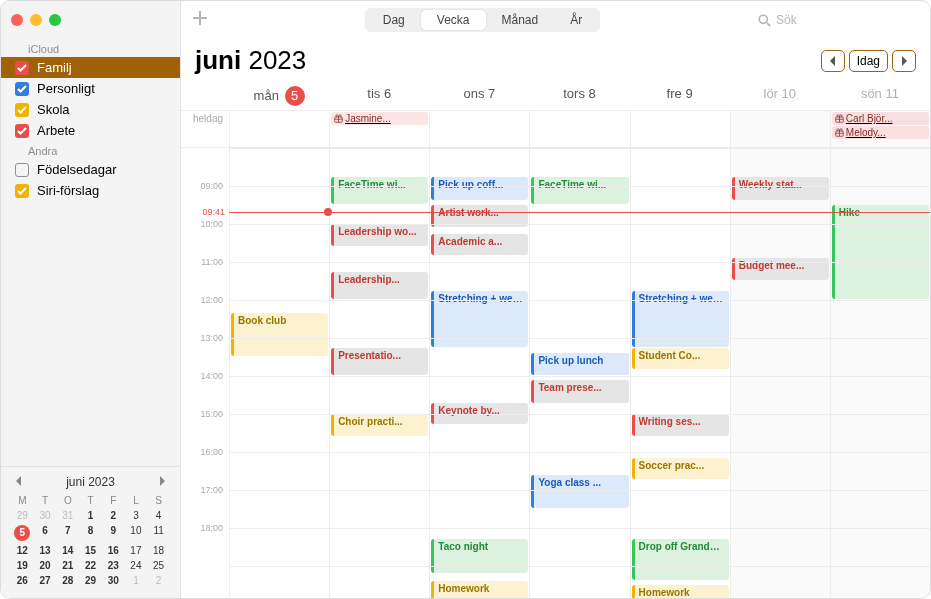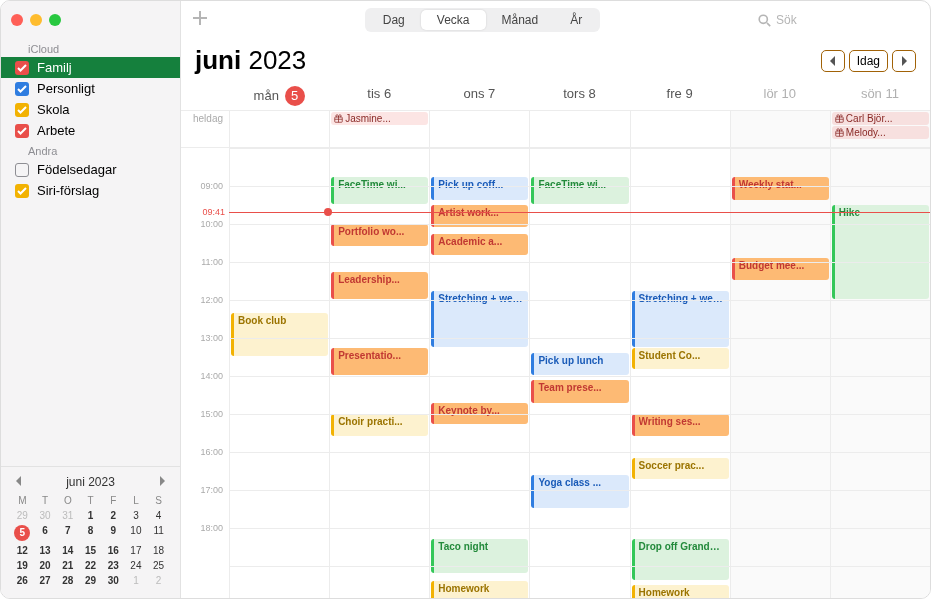--- a/index.html
+++ b/index.html
@@ -6,21 +6,21 @@
   body { width: 931px; height: 599px; background: #fff; overflow: hidden; display: flex; border: 1px solid #ddd; border-radius: 10px; }
   .sidebar { width: 180px; background: #f5f4f5; display: flex; flex-direction: column; border-right: 1px solid #e2e2e2; }
   .titlebar { height: 38px; display: flex; align-items: center; padding: 0 10px; gap: 8px; }
   .traffic { display: flex; gap: 7px; }
   .dot { width: 12px; height: 12px; border-radius: 50%; }
   .dot.red { background:#ff5f57; } .dot.yellow { background:#febc2e; } .dot.green { background:#28c840; }
   .tb-icons { display:flex; gap:10px; margin-left:auto; }
   .section-label { font-size:11px; color:#8e8e93; padding: 4px 14px 2px; font-weight:500;margin-left:13px; }
   .cal-list { list-style:none; }
   .cal-item { display:flex; align-items:center; gap:8px; padding:3px 14px; font-size:13px; position:relative; }
-  .cal-item.selected { background:#15803d; color:#fff; }
+  .cal-item.selected { background:#a16207; color:#fff; }
   .cal-check { width:14px; height:14px; border-radius:3px; display:flex; align-items:center; justify-content:center; flex-shrink:0; }
   .cal-check svg { width:10px; height:10px; fill:#fff; }
   .cal-broadcast { margin-left:auto; opacity:.5; }
   .cal-broadcast svg{width:14px;height:14px;fill:#666;}
   .sidebar-spacer { flex:1; }
   .mini-cal { padding: 6px 10px 10px; border-top:1px solid #e2e2e2; }
   .mini-head { display:flex; align-items:center; justify-content:space-between; font-size:12px; color:#333; padding:2px 4px 4px;}
   .mini-head svg{width:8px;height:10px;fill:#888;}
   .mini-title { font-weight:500; }
   .mini-grid { display:grid; grid-template-columns:repeat(7,1fr); font-size:10px; text-align:center; }
@@ -43,37 +43,37 @@
   .today-nav { margin-left:auto; display:flex; gap:4px; align-items:center; }
   .nav-btn { border:1px solid #a16207; border-radius:5px; padding:6px 7px; font-size:12px; background:#fff; cursor:pointer; display:flex; align-items:center; height:22px; }
   .nav-btn svg{width:8px;height:10px;fill:#555;}
   .day-head-row { display:flex; padding-left:48px; }
   .day-head { flex:1; text-align:center; font-size:13px; color:#555; padding:6px 0 4px; }
   .day-head.weekend{color:#b0b0b0;}
   .day-head .num { display:inline-block; }
   .day-head.today .num { background:#e94f4a; color:#fff; border-radius:50%; width:20px; height:20px; line-height:20px; margin-left:2px; }
   .allday-row { display:flex; border-top:1px solid #ececec; border-bottom:1px solid #ececec; min-height:38px; }
   .allday-label { width:48px; font-size:10px; color:#aaa; text-align:right; padding:2px 6px 0 0; }
-  .allday-cols { flex:1; display:flex; }
+  .allday-cols { flex:1; display:flex;text-decoration:underline; }
   .allday-col { flex:1; border-left:1px solid #ececec; padding:1px; display:flex; flex-direction:column; gap:1px; }
   .allday-ev { font-size:10px; padding:1px 3px; border-radius:3px; background:rgba(233,79,74,.15); color:#8a2a27; white-space:nowrap; overflow:hidden; text-overflow:ellipsis; display:flex; align-items:center; gap:2px; }
   .allday-ev svg{width:9px;height:9px;fill:#c94a45;flex-shrink:0;}
   .grid-wrap { flex:1; overflow:hidden; position:relative; }
   .grid { display:flex; height:100%; }
   .time-gutter { width:48px; position:relative; }
   .time-lbl { position:absolute; right:6px; font-size:9px; color:#aaa; transform:translateY(-50%); }
   .day-cols { flex:1; display:flex; position:relative; }
   .day-col { flex:1; border-left:1px solid #ececec; position:relative; }
   .hr-line { position:absolute; left:48px; right:0; height:1px; background:#ececec; }
   .now-line { position:absolute; left:48px; right:0; height:1px; background:#e94f4a; z-index:3; }
   .now-line::before { content:''; position:absolute; left:95px; top:-4px; width:8px; height:8px; background:#e94f4a; border-radius:50%; }
   .now-lbl { position:absolute; left:0; width:44px; text-align:right; font-size:9px; color:#e94f4a; transform:translateY(-50%); z-index:3; }
   .event { position:absolute; left:1px; right:1px; border-radius:3px; font-size:10px; padding:2px 4px; overflow:hidden; line-height:1.2; border-left:3px solid; }
   .event .t { font-weight:600; white-space:nowrap; overflow:hidden; text-overflow:ellipsis; display:block;}
-  .ev-red { background:#fdba74; border-color:#e94f4a; color:#8a2a27; }
+  .ev-red { background:#e5e5e5; border-color:#e94f4a; color:#8a2a27; }
   .ev-red .t{color:#c13832;}
   .ev-blue { background:#dbe9fb; border-color:#2f7de0; color:#1c4d8c; }
   .ev-blue .t{color:#1a5bb8;}
   .ev-green { background:#dcf2de; border-color:#34c759; color:#1d6b2e; }
   .ev-green .t{color:#238a3b;}
   .ev-yellow { background:#fdf2cf; border-color:#f2b202; color:#7a5a00; }
   .ev-yellow .t{color:#9b7400;}
   .weekend-col { background:#fafafa; }
 </style>
 </head>
@@ -307,21 +307,21 @@
           <div class="day-col">
             <div class="event ev-yellow" style="top: 164.54px; height: 43.46px;">
               <span class="t">Book club</span>
             </div>
           </div>
           <div class="day-col">
             <div class="event ev-green" style="top: 28.5px; height: 27.5px;">
               <span class="t">FaceTime wi...</span>
             </div>
             <div class="event ev-red" style="top: 76px; height: 21.8px;">
-              <span class="t">Portfolio wo...</span>
+              <span class="t">Leadership wo...</span>
             </div>
             <div class="event ev-red" style="top: 123.5px; height: 27.5px;">
               <span class="t">Leadership...</span>
             </div>
             <div class="event ev-red" style="top: 199.5px; height: 27.5px;">
               <span class="t">Presentatio...</span>
             </div>
             <div class="event ev-yellow" style="top: 266px; height: 21.8px;">
               <span class="t">Choir practi...</span>
             </div>

